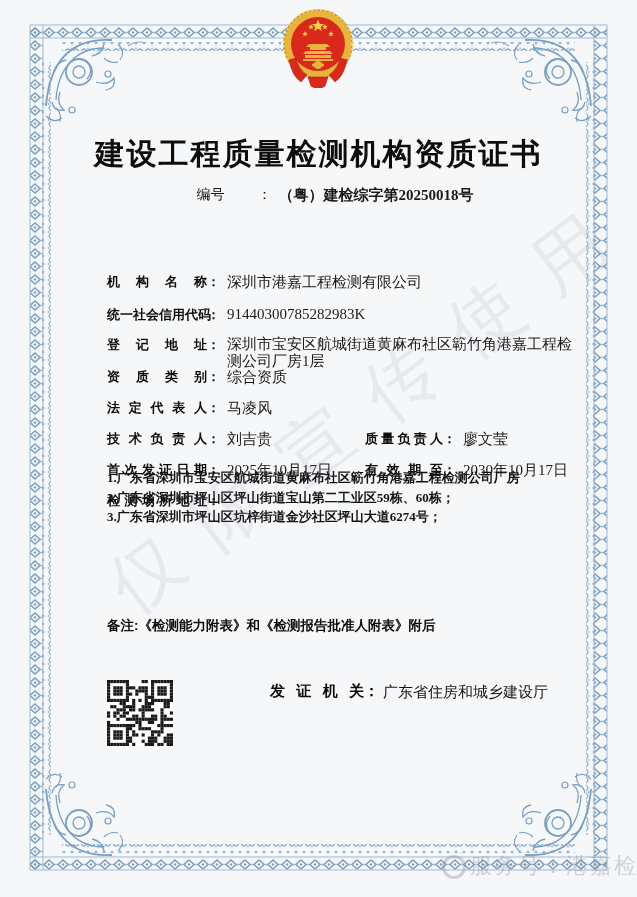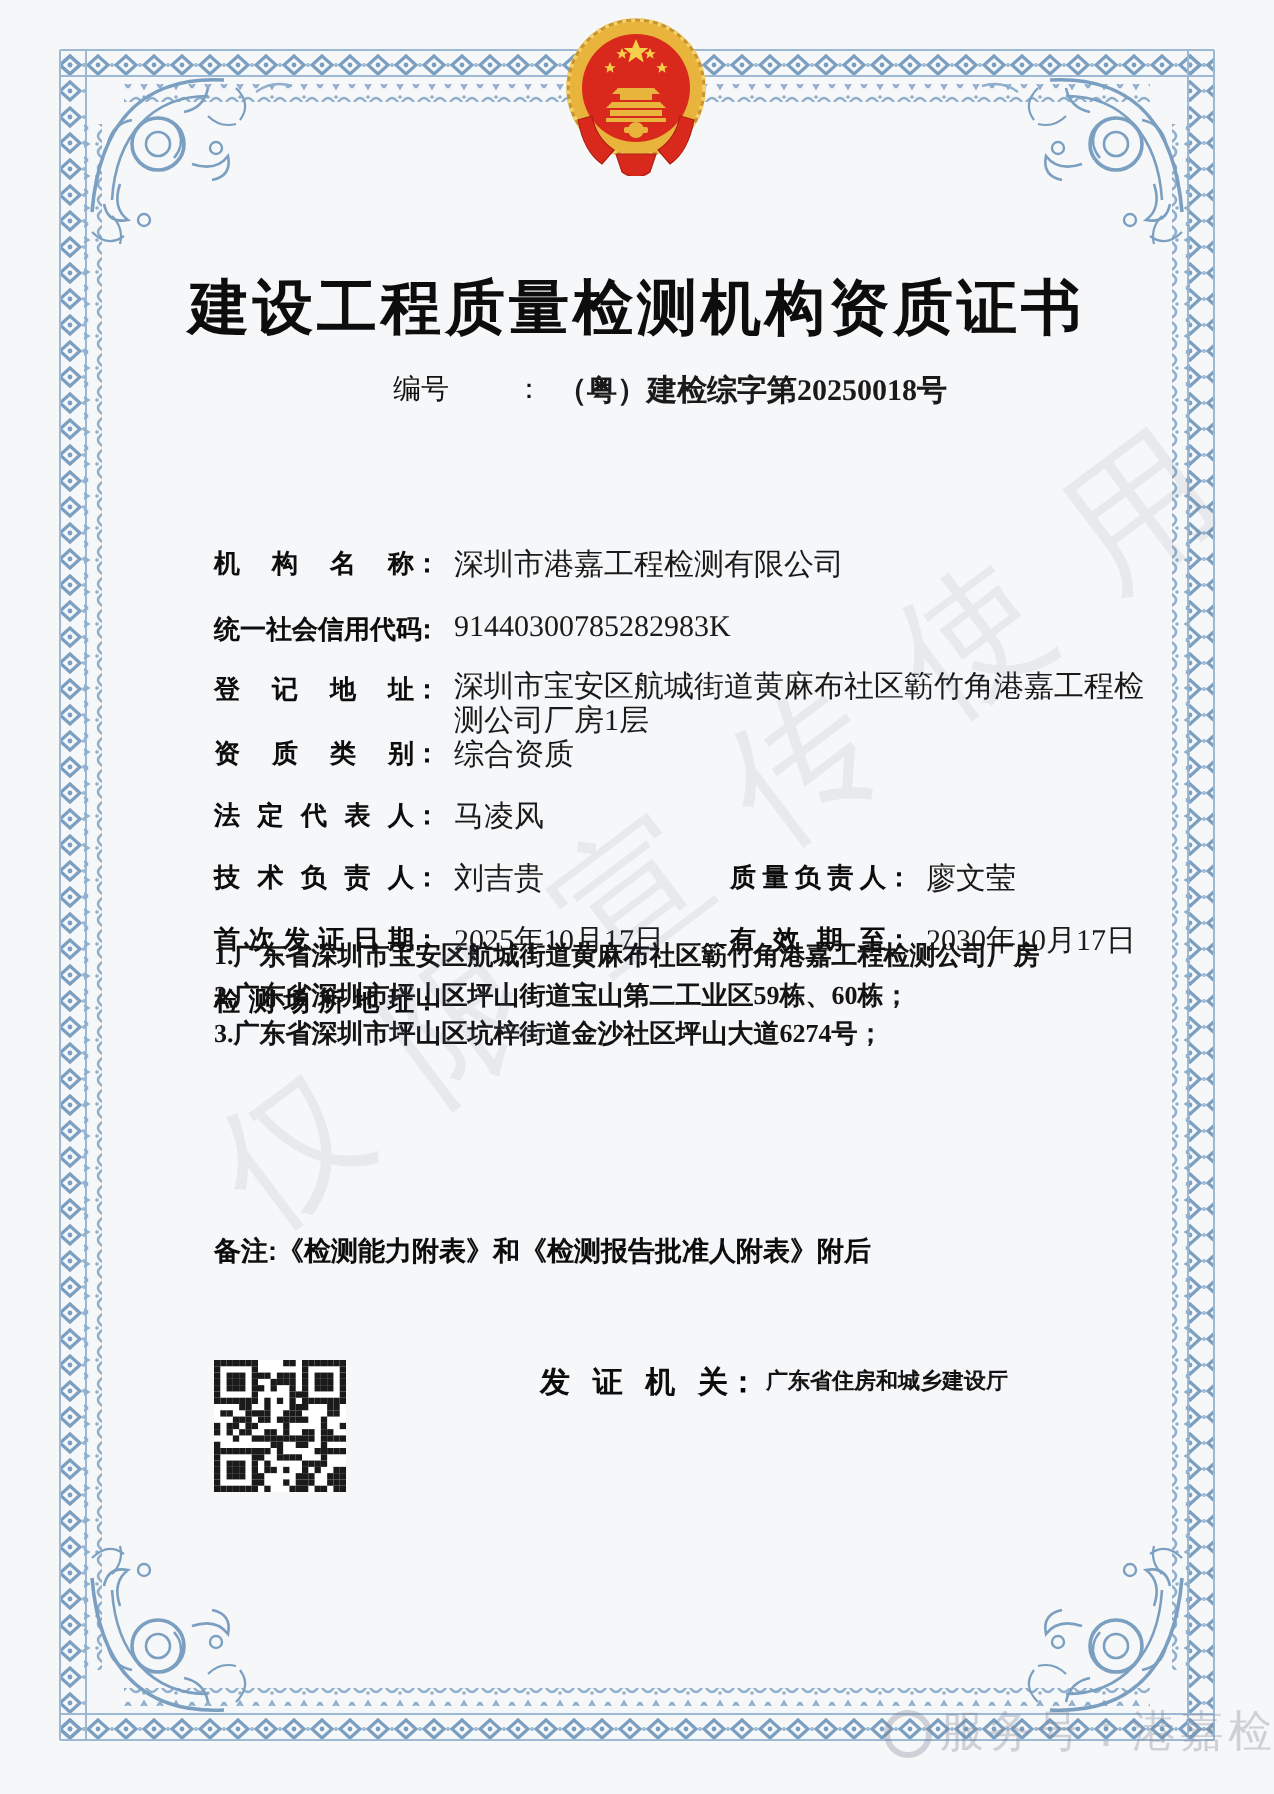--- a/index.html
+++ b/index.html
@@ -36,21 +36,21 @@
          font-family:"Liberation Serif","DejaVu Serif",serif;font-weight:600;
          font-size:13px;line-height:19.5px;color:#141414;}
   .note{position:absolute;left:107px;top:617px;font-size:13.5px;font-weight:bold;color:#0d0d0d;}
 
   
   .qr{position:absolute;left:107px;top:680px;width:66px;height:66px;background:#fff;}
   .issue-row{position:absolute;white-space:nowrap;}
   .ilbl{display:inline-block;width:94px;font-weight:bold;font-size:15px;color:#0d0d0d;
         text-align:justify;text-align-last:justify;vertical-align:top;}
   .icolon{font-weight:bold;font-size:15px;vertical-align:top;}
-  .ival{font-family:"Liberation Serif","DejaVu Serif",serif;font-size:11px;font-weight:700;
+  .ival{font-family:"Liberation Serif","DejaVu Serif",serif;font-size:15px;font-weight:400;
         color:#141414;margin-left:4px;vertical-align:top;padding-top:1px;display:inline-block;}
   .ival.date{font-size:14.5px;font-weight:600;letter-spacing:1px;}
 
   
   .maker{position:absolute;top:872px;right:55px;font-family:Liberation Sans, sans-serif;
          font-size:9.5px;letter-spacing:0.5px;color:#2e3d55;margin-top:32px;}
   .wm-diag{position:absolute;left:118px;top:548px;transform:rotate(-37deg);transform-origin:0 50%;
            font-size:72px;letter-spacing:34px;white-space:nowrap;color:rgba(120,126,142,0.11);
            font-family:"Liberation Sans","DejaVu Sans",sans-serif;pointer-events:none;}
   .wm-service{position:absolute;left:442px;top:851px;white-space:nowrap;

